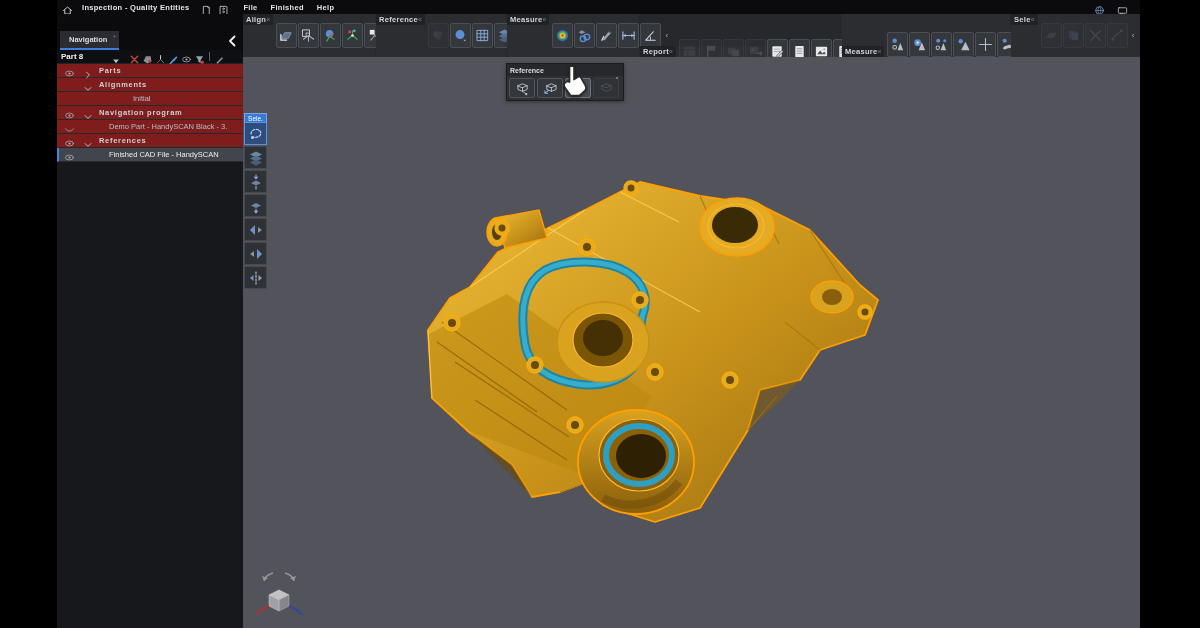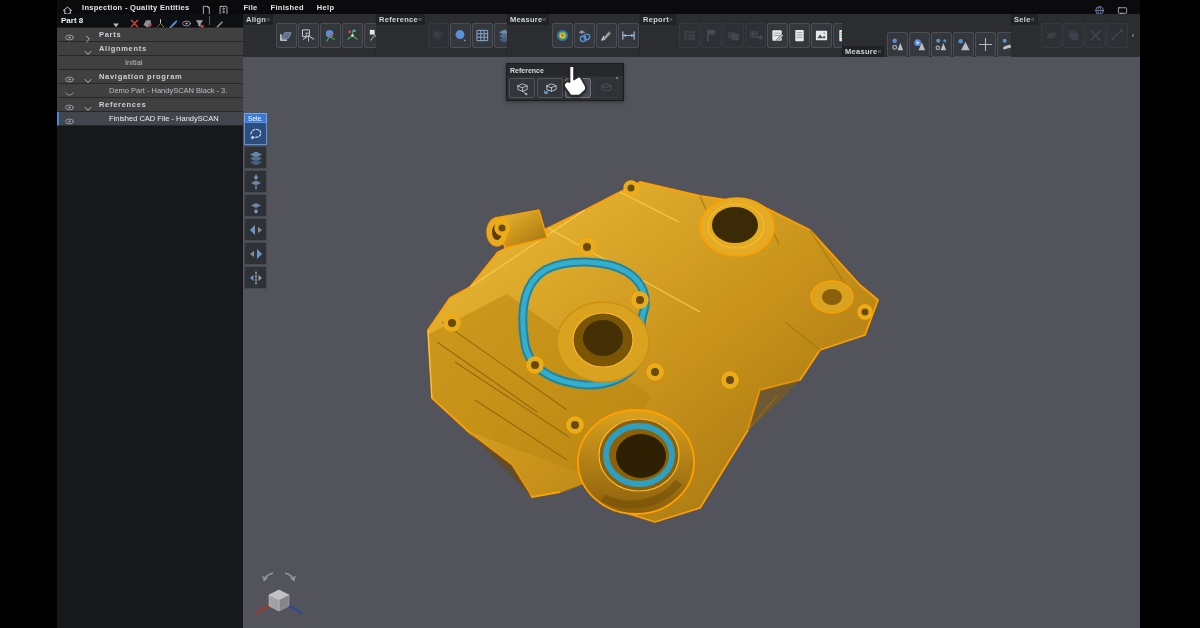--- a/index.html
+++ b/index.html
@@ -29,21 +29,21 @@
     font-size:7.5px; font-weight:700; padding:4px 12px 4px 9px; border-bottom:2px solid #3d7edb; }
   .nav-tab .tabdot { position:absolute; right:2px; top:1px; width:5px; height:5px; opacity:.7; }
   .collapse-ch { position:absolute; right:4px; bottom:2px; width:12px; height:14px; }
   .part-row { height:14px; background:#0e0f12; display:flex; align-items:center; flex:none; border-bottom:1px solid #222; }
   .part-label { color:#f0f0f0; font-size:8px; font-weight:700; margin-left:4px; }
   .part-caret { width:10px; height:10px; margin-left:28px; }
   .part-tools { display:flex; align-items:center; gap:2px; margin-left:8px; }
   .ptool { width:11px; height:11px; }
   .pt-divider { width:1px; height:9px; background:#5a5d63; margin:0 2px; }
   .tree { flex:none; }
-  .tree-row { height:14px; display:flex; align-items:center; background:#404040;
+  .tree-row { height:14px; display:flex; align-items:center; background:#7f1d1d;
     border-bottom:1px solid #26282c; border-left:2px solid transparent; }
   .tree-row.selected { background:#42454b; border-left-color:#3d8be0; }
   .tr-eye { width:11px; height:11px; margin-left:5px; flex:none; }
   .tr-eye.empty { visibility:hidden; }
   .tr-chev { width:10px; height:10px; margin-left:8px; flex:none; }
   .tr-chev.empty { visibility:hidden; }
   .tr-label { font-size:7.5px; color:#b8bcc3; margin-left:6px; white-space:nowrap; overflow:hidden; }
   .tree-row.bold .tr-label { color:#cdd0d5; font-weight:700; letter-spacing:.7px; }
   .tree-row.selected .tr-label { color:#eceef0; }
   .sidebar-fill { flex:1; background:#17181b; }
@@ -123,20 +123,31 @@
         </svg></span>
     <span class="ic tb-feedback"><svg viewBox="0 0 16 16" width="100%" height="100%" fill="none" stroke-linecap="round" stroke-linejoin="round">
           <rect x="2" y="4" width="12" height="8" rx="1" stroke="#bbb" stroke-width="1.2"></rect>
           <path d="M5 12 L5 14 L8 12" stroke="#bbb" stroke-width="1.1"></path>
         </svg></span>
   </div>
 
   <div class="main">
 
     <div class="sidebar">
+      <div class="tabstrip">
+        <div class="nav-tab">
+          <span>Navigation</span>
+          <span class="tabdot"><svg viewBox="0 0 16 16" width="100%" height="100%" fill="none" stroke-linecap="round" stroke-linejoin="round">
+                <circle cx="8" cy="8" r="3" fill="#8a8f98"></circle>
+              </svg></span>
+        </div>
+        <span class="collapse-ch"><svg viewBox="0 0 16 16" width="100%" height="100%" fill="none" stroke-linecap="round" stroke-linejoin="round">
+              <path d="M10 2 L4 8 L10 14" stroke="#f2f2f2" stroke-width="2.4"></path>
+            </svg></span>
+      </div>
       <div class="part-row">
         <span class="part-label">Part 8</span>
         <span class="part-caret"><svg viewBox="0 0 14 14" width="100%" height="100%" fill="none" stroke-linecap="round" stroke-linejoin="round">
               <path d="M3 5 L7 10 L11 5 Z" fill="#b9bec6"></path>
             </svg></span>
         <div class="part-tools" id="part-tools">
             <span class="ptool"><svg viewBox="0 0 14 14" width="100%" height="100%" fill="none" stroke-linecap="round" stroke-linejoin="round">
                 <path d="M3 3 L11 11 M11 3 L3 11" stroke="#cc4438" stroke-width="1.8"></path>
               </svg></span>
             <span class="ptool"><svg viewBox="0 0 14 14" width="100%" height="100%" fill="none" stroke-linecap="round" stroke-linejoin="round">
@@ -180,21 +191,21 @@
           <div class="tree-row bold">
             <span class="tr-eye empty"></span>
             <span class="tr-chev"><svg viewBox="0 0 14 14" width="100%" height="100%" fill="none" stroke-linecap="round" stroke-linejoin="round">
                 <path d="M3 5 L7 9 L11 5" stroke="#b9bec6" stroke-width="1.4"></path>
               </svg></span>
             <span class="tr-label" style="margin-left: 6px;">Alignments</span>
           </div>
           <div class="tree-row">
             <span class="tr-eye empty"></span>
             <span class="tr-chev empty"></span>
-            <span class="tr-label" style="margin-left: 12px; padding-left: 20px;">Initial</span>
+            <span class="tr-label" style="margin-left: 20px; padding-left: 20px;">Initial</span>
           </div>
           <div class="tree-row bold">
             <span class="tr-eye"><svg viewBox="0 0 14 14" width="100%" height="100%" fill="none" stroke-linecap="round" stroke-linejoin="round">
                 <ellipse cx="7" cy="7" rx="5" ry="3.1" stroke="#a9adb5" stroke-width="1"></ellipse>
                 <circle cx="7" cy="7" r="1.4" fill="#a9adb5"></circle>
               </svg></span>
             <span class="tr-chev"><svg viewBox="0 0 14 14" width="100%" height="100%" fill="none" stroke-linecap="round" stroke-linejoin="round">
                 <path d="M3 5 L7 9 L11 5" stroke="#b9bec6" stroke-width="1.4"></path>
               </svg></span>
             <span class="tr-label" style="margin-left: 6px;">Navigation program</span>
@@ -353,21 +364,21 @@
               </div>
               <div class="tbtn">
                 <span class="ig"><svg viewBox="0 0 16 16" width="100%" height="100%" fill="none" stroke-linecap="round" stroke-linejoin="round">
                     <path d="M3 13 L13 13 M3 13 L11 4" stroke="#cfd3da" stroke-width="1.2"></path>
                     <path d="M8 13 A6 6 0 0 0 7 8.5" stroke="#9fc0e8" stroke-width="1.1"></path>
                   </svg></span>
               </div>
               <span class="tb-more">‹</span>
             </div>
           </div>
-          <div class="tb-group" style="width: 201px;">
+          <div class="tb-group" style="width: 201px; margin-top: 32px;">
             <div class="tb-head">
               <span class="gl">Report</span>
               <span class="gmin">«</span>
             </div>
             <div class="tb-icons">
               <div class="tbtn disabled">
                 <span class="ig"><svg viewBox="0 0 16 16" width="100%" height="100%" fill="none" stroke-linecap="round" stroke-linejoin="round">
                     <rect x="2" y="3" width="12" height="10" rx="1" fill="#565a62"></rect>
                     <path d="M2 6 H14 M6 6 V13" stroke="#3a3d42" stroke-width="1"></path>
                   </svg></span>

